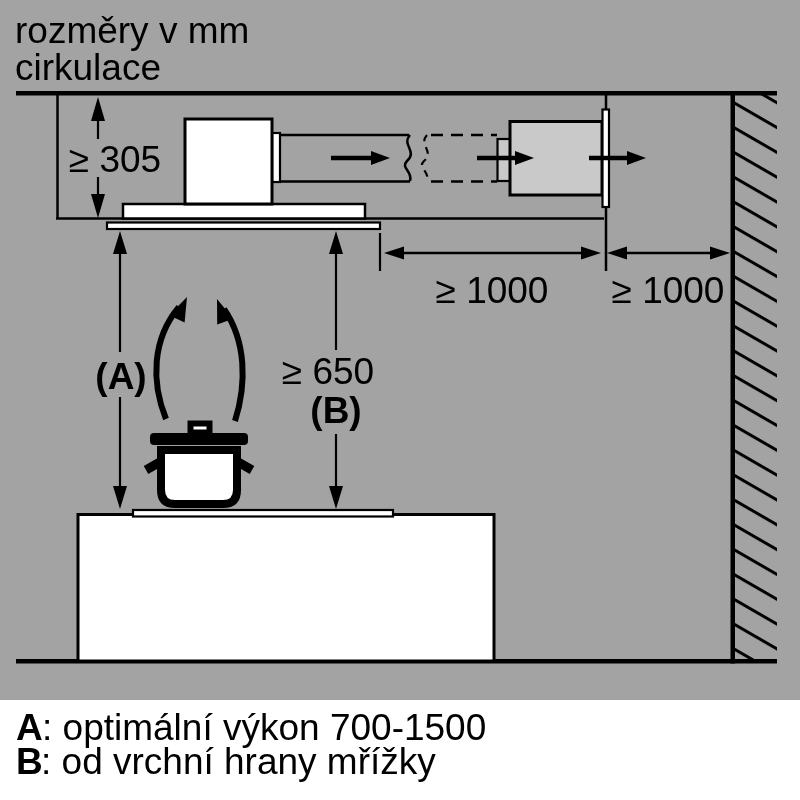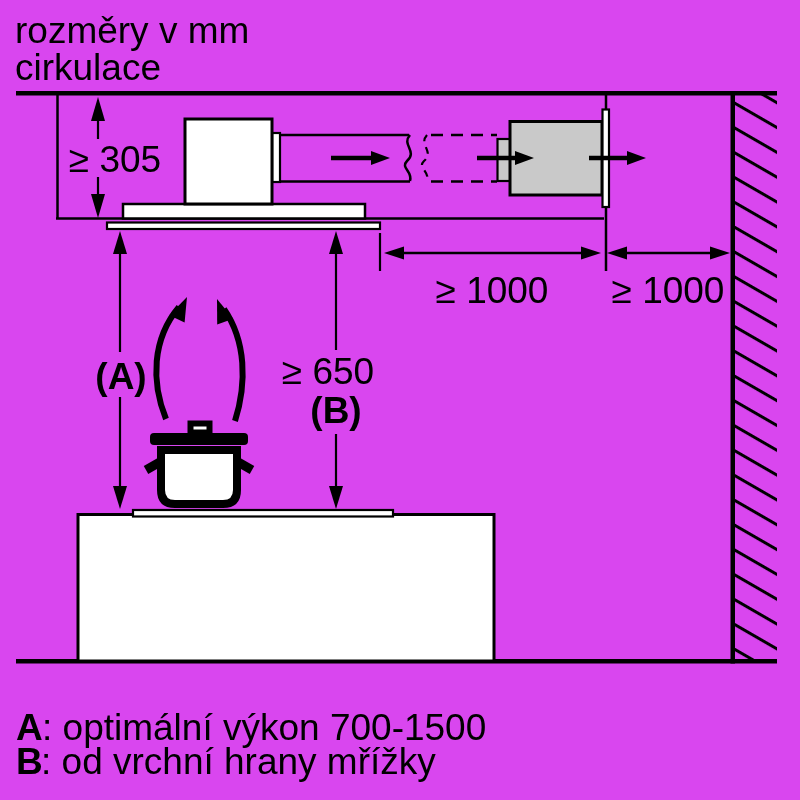--- a/index.html
+++ b/index.html
@@ -1,16 +1,16 @@
 <!DOCTYPE html>
 <html><head>
 <meta charset="utf-8">
 <style>
   html,body{margin:0;padding:0;background:#ffffff;width:800px;height:800px;overflow:hidden;}
-  .stage{position:relative;width:800px;height:800px;background:#d946ef;}
+  .stage{position:relative;width:800px;height:700px;background:#a3a3a3;}
   svg text{font-family:"Liberation Sans","DejaVu Sans",sans-serif;font-size:37px;fill:#000;}
   svg .b{font-weight:700;}
   svg .mid{text-anchor:middle;}
   .ln{stroke:#000;fill:none;}
 </style>
 </head>
 <body>
 
 <div class="stage">
 <svg width="800" height="800" viewBox="0 0 800 800" xmlns="http://www.w3.org/2000/svg">

